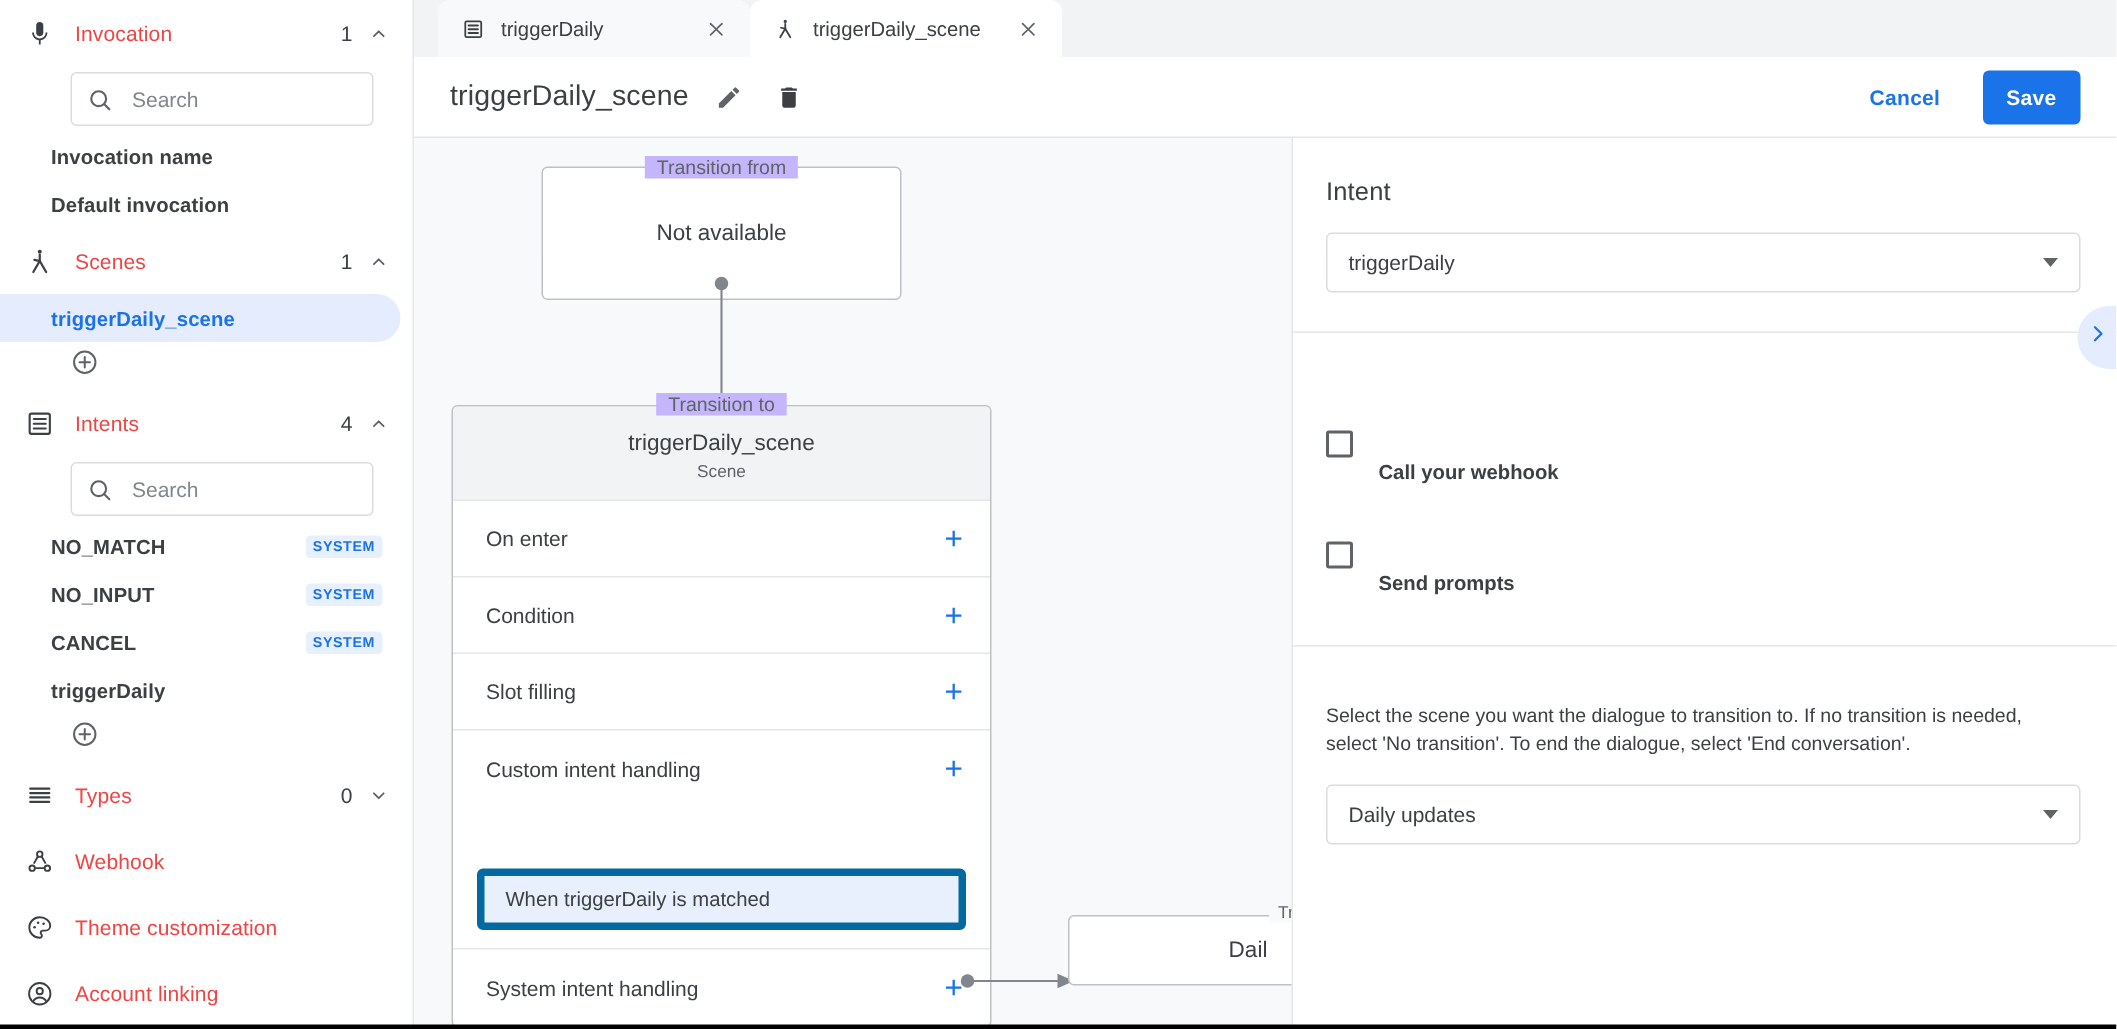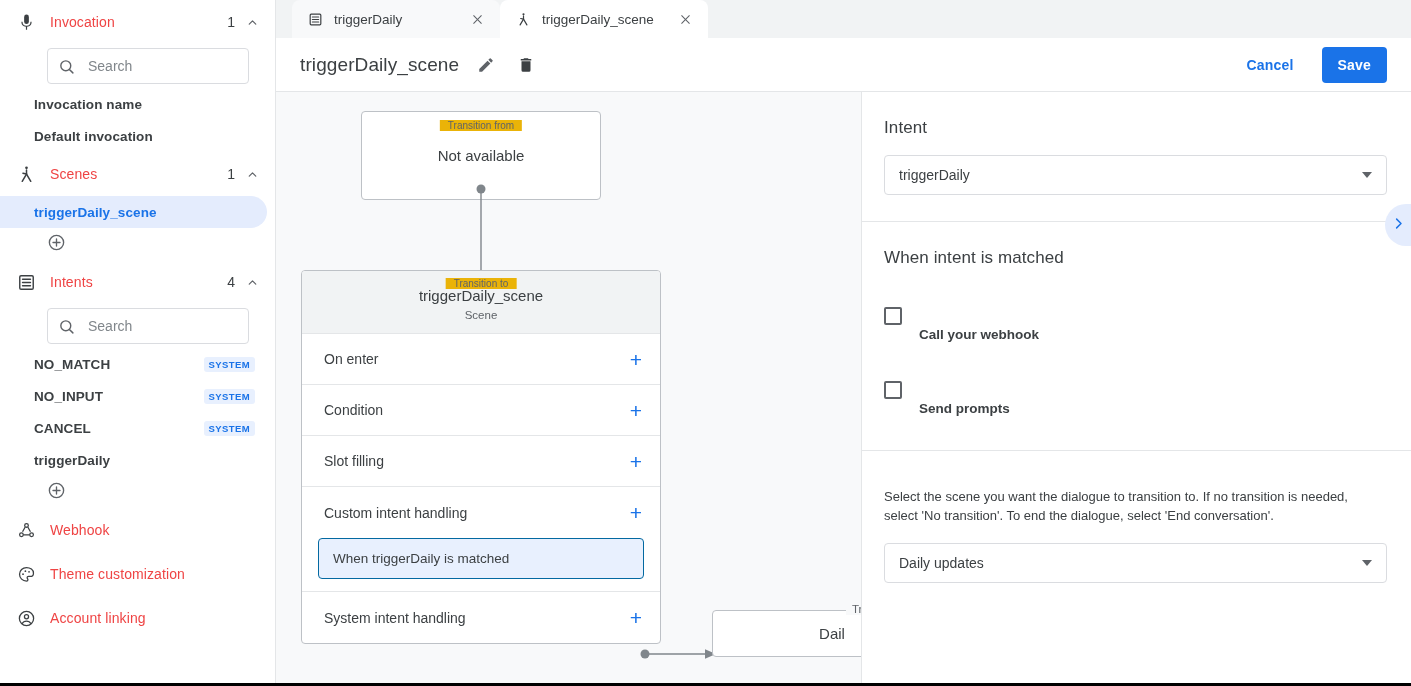--- a/index.html
+++ b/index.html
@@ -107,41 +107,42 @@
     border-right: 1px solid #e4e6e8;
   }
 
   
   .fcard { position: absolute; }
   .fcard .fbox {
     border: 1px solid #bdc1c6; border-radius: 4px; background: #fff; position: relative;
   }
   .flegend {
     position: absolute; top: -8px; left: 50%; transform: translateX(-50%);
-    background: #eab308; padding: 0 8px; font-size: 10px; color: #5f6368; white-space: nowrap; margin-top: 16px;
+    background: #c4b5fd; padding: 0 8px; font-size: 13px; color: #5f6368; white-space: nowrap;
   }
 
   .node-notavail { width: 240px; height: 89px; display:flex; align-items:center; justify-content:center;
      font-size: 15px; color: #3c4043; }
 
   .scenecard { width: 360px; border: 1px solid #bdc1c6; border-radius: 4px; background:#fff; overflow:hidden; }
   .scene-head { background:#f1f3f4; padding: 16px 0 12px; text-align:center; border-bottom: 1px solid #e4e6e8; }
   .scene-head .sname { font-size: 15px; color: #3c4043; }
   .scene-head .stype { font-size: 11.5px; color: #5f6368; margin-top: 5px; }
   .scene-row {
     height: 51px; display:flex; align-items:center; padding: 0 18px 0 22px;
     border-bottom: 1px solid #e4e6e8; font-size: 14px; color: #3c4043; cursor: pointer;
   }
   .scene-row.last { border-bottom: none; }
   .scene-row .plus { margin-left:auto; color:#1a73e8; font-size: 21px; line-height: 1; font-weight: 300; }
   .scene-sub { padding: 0 16px 12px 16px; border-bottom: 1px solid #e4e6e8; }
   .chip {
-    height: 41px; border: 1px solid #0369a1; border-radius: 4px; background: #e8f0fe;
+    height: 41px; border: 5px solid #0369a1; border-radius: 4px; background: #e8f0fe;
     display: flex; align-items: center; padding: 0 14px; font-size: 13.5px; color: #3c4043;
     cursor: pointer;
+    margin-top: 41px;
   }
 
   .daily-card {
     position: absolute; width: 240px; height: 47px;
     border: 1px solid #bdc1c6; border-radius: 4px; background:#fff;
     display:flex; align-items:center; justify-content:center; font-size: 15px; color:#3c4043;
   }
   .daily-legend { position:absolute; font-size: 11.5px; color:#5f6368; background:#f8f9fa; padding: 0 6px; }
 
   
@@ -290,20 +291,37 @@
     <div class="sb-add">
       <span>
         <svg width="19" height="19" viewBox="0 0 24 24" fill="none" stroke="currentColor" stroke-width="1.7">
             <circle cx="12" cy="12" r="9"></circle>
             <line x1="12" y1="7.6" x2="12" y2="16.4" stroke-linecap="round"></line>
             <line x1="7.6" y1="12" x2="16.4" y2="12" stroke-linecap="round"></line>
           </svg>
       </span>
     </div>
 
+    <div class="sb-section">
+      <span class="ico">
+        <svg width="19" height="19" viewBox="0 0 24 24" fill="none" stroke="currentColor" stroke-width="1.9" stroke-linecap="round">
+            <line x1="4" y1="6" x2="20" y2="6"></line>
+            <line x1="4" y1="9.7" x2="20" y2="9.7"></line>
+            <line x1="4" y1="13.4" x2="20" y2="13.4"></line>
+            <line x1="4" y1="17.1" x2="20" y2="17.1"></line>
+          </svg>
+      </span>
+      <span class="lbl">Types</span>
+      <span class="cnt">0</span>
+      <span class="chev">
+        <svg width="13" height="13" viewBox="0 0 24 24" fill="none" stroke="currentColor" stroke-width="2.2" stroke-linecap="round" stroke-linejoin="round">
+            <polyline points="6 9 12 15 18 9"></polyline>
+          </svg>
+      </span>
+    </div>
 
     <div class="sb-section">
       <span class="ico">
         <svg width="19" height="19" viewBox="0 0 24 24" fill="none" stroke="currentColor" stroke-width="1.6">
             <circle cx="12" cy="5.6" r="2.3"></circle>
             <circle cx="5.6" cy="17.4" r="2.3"></circle>
             <circle cx="18.4" cy="17.4" r="2.3"></circle>
             <path d="M10.4 7.6 7 13.6M13.6 7.6 17 13.6M8 17.4h8"></path>
           </svg>
       </span>
@@ -466,21 +484,20 @@
 
         <div class="psec">
           <div class="ptitle">Intent</div>
           <div class="select">
             <span>triggerDaily</span>
             <span class="caret"></span>
           </div>
         </div>
 
         <div class="psec" style="padding-bottom:34px;">
-          <div class="ptitle">When intent is matched</div>
           <div class="cbrow">
             <span class="cbox"></span>
             <span class="clabel">Call your webhook</span>
           </div>
           <div class="cbrow">
             <span class="cbox"></span>
             <span class="clabel">Send prompts</span>
           </div>
         </div>
 

